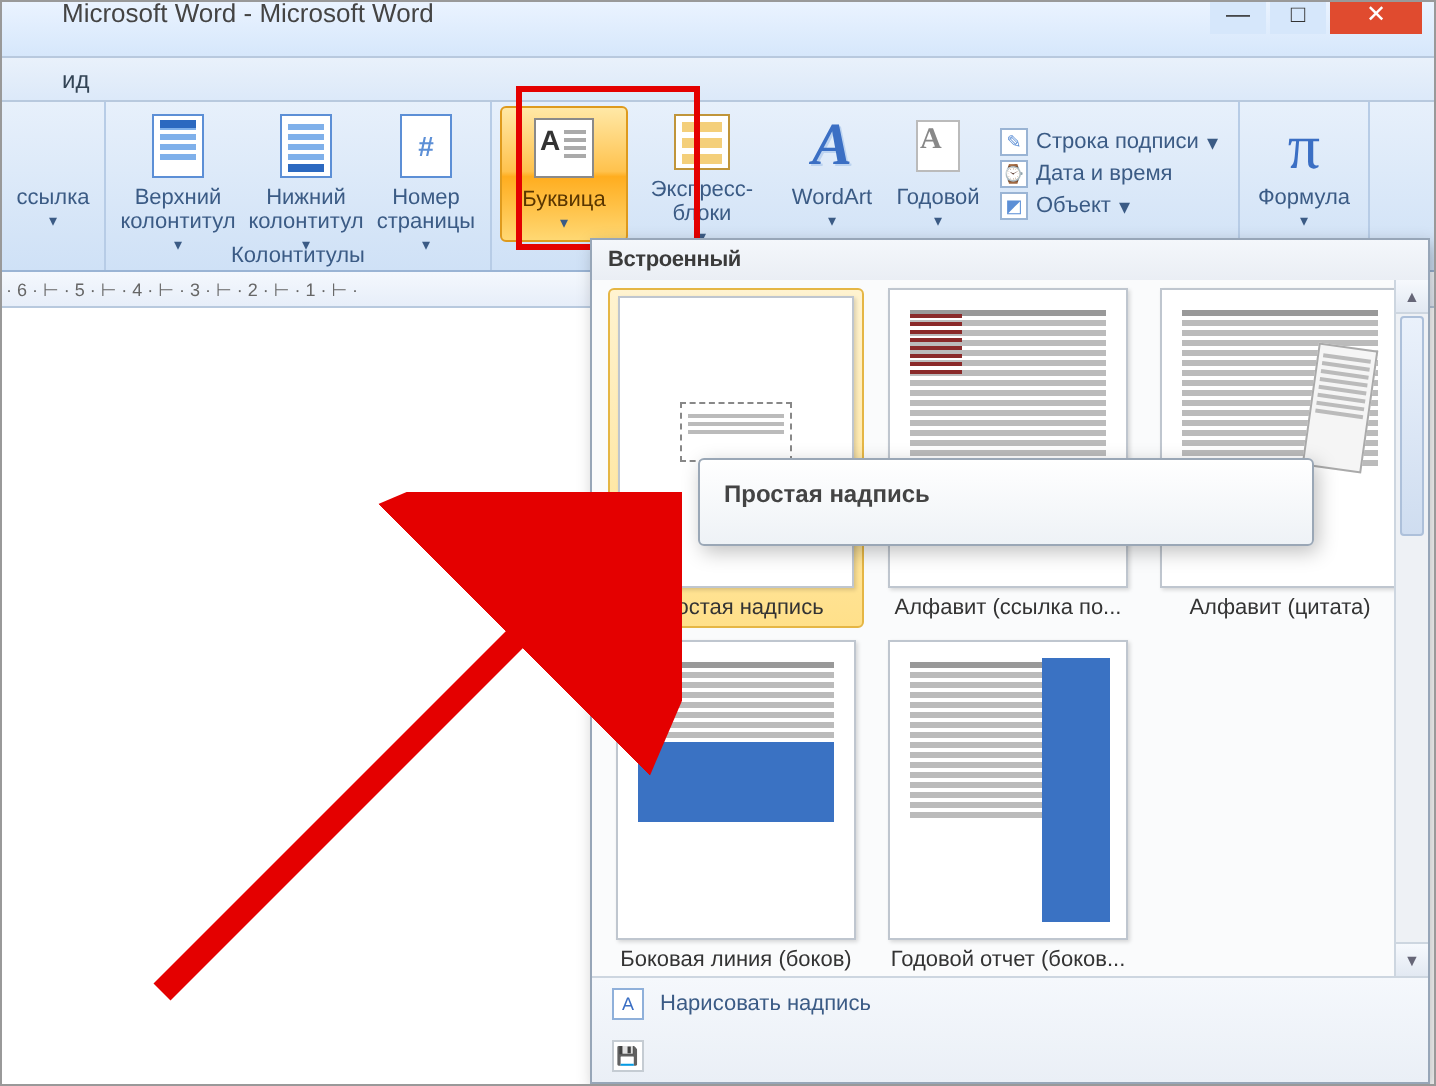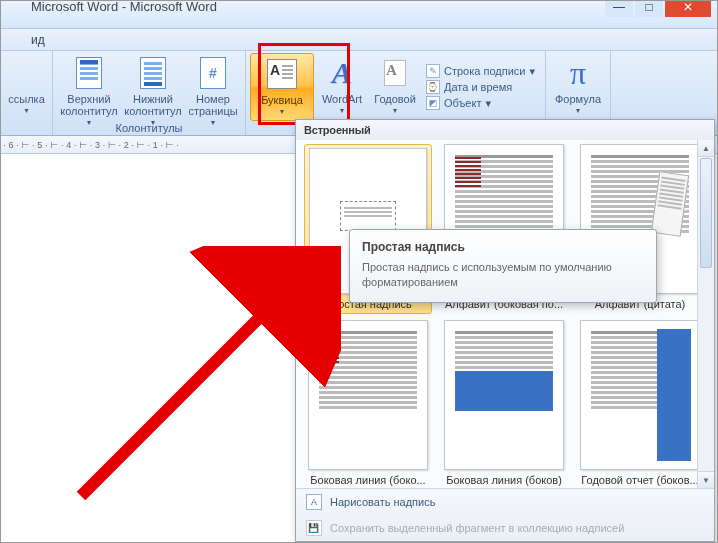--- a/index.html
+++ b/index.html
@@ -157,20 +157,27 @@
 
   <div class="rgroup" style="position:relative">
     <div class="items">
       <div class="rbtn highlight">
         <div class="ricon">
             <div class="ico-A">A</div>
           </div>
         <div class="rlabel">Буквица</div>
           <div class="drop">▾</div>
       </div>
+      <div class="rbtn" style="width:74px">
+        <div class="ricon">
+            <div class="ico-blocks"></div>
+          </div>
+        <div class="rlabel">Экспресс-блоки</div>
+          <div class="drop">▾</div>
+      </div>
       <div class="rbtn small">
         <div class="ricon">
             <span class="ico-wa">A</span>
           </div>
         <div class="rlabel">WordArt</div>
           <div class="drop">▾</div>
       </div>
       <div class="rbtn small" style="width:50px">
         <div class="ricon">
             <div class="ico-drop">A</div>
@@ -227,33 +234,27 @@
       <div class="thumb-wrap selected">
         <div class="thumb">
             <div class="tx-center-box"></div>
           </div>
         <div class="caption">Простая надпись</div>
       </div>
       <div class="thumb-wrap">
         <div class="thumb bodytext">
             <div class="sidebar-col text"></div>
           </div>
-        <div class="caption">Алфавит (боковая по...</div>
+        <div class="caption">Алфавит (ссылка по...</div>
       </div>
       <div class="thumb-wrap">
         <div class="thumb bodytext">
             <div class="tilt"></div>
           </div>
         <div class="caption">Алфавит (цитата)</div>
-      </div>
-      <div class="thumb-wrap">
-        <div class="thumb bodytext">
-            <div class="sidebar-col text" style="width:24px"></div>
-          </div>
-        <div class="caption">Боковая линия (боко...</div>
       </div>
       <div class="thumb-wrap">
         <div class="thumb bodytext">
             <div class="sidebar-col mid blue"></div>
           </div>
         <div class="caption">Боковая линия (боков)</div>
       </div>
       <div class="thumb-wrap">
         <div class="thumb bodytext">
             <div class="sidebar-col right blue" style="width:34px"></div>
@@ -267,28 +268,26 @@
       <div class="sbtn bot">▼</div>
     </div>
   </div>
   <div class="gal-foot">
     <div class="gf-item">
       <span class="gf-ico">A</span>
       <span>Нарисовать надпись</span>
     </div>
     <div class="gf-item disabled">
       <span class="gf-ico">💾</span>
-      <span>Сохранить выделенный фрагмент в коллекцию надписей</span>
     </div>
   </div>
 </div>
 
 <div class="tooltip">
   <div class="tt-title">Простая надпись</div>
-  <div class="tt-body">Простая надпись с используемым по умолчанию форматированием</div>
 </div>
 
 <svg class="arrow-svg" viewBox="0 0 280 260">
   <defs>
     <marker id="ah" markerWidth="20" markerHeight="20" refX="4" refY="10" orient="auto">
       <polygon points="0,2 20,10 0,18" fill="#e40000"></polygon>
     </marker>
   </defs>
   <line x1="20" y1="250" x2="230" y2="40" stroke="#e40000" stroke-width="12" marker-end="url(#ah)"></line>
 </svg>

